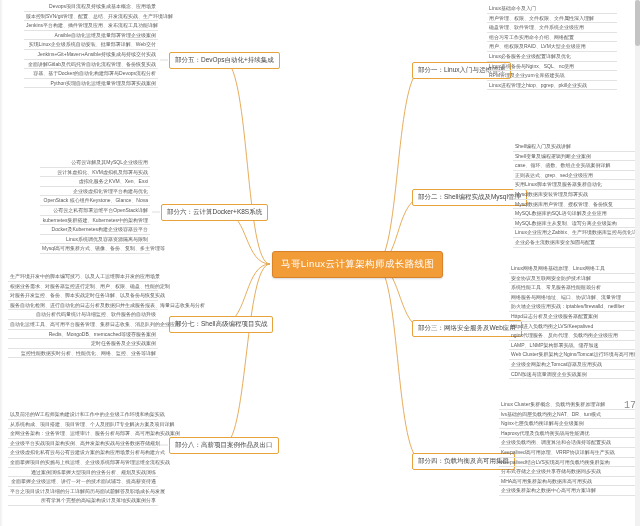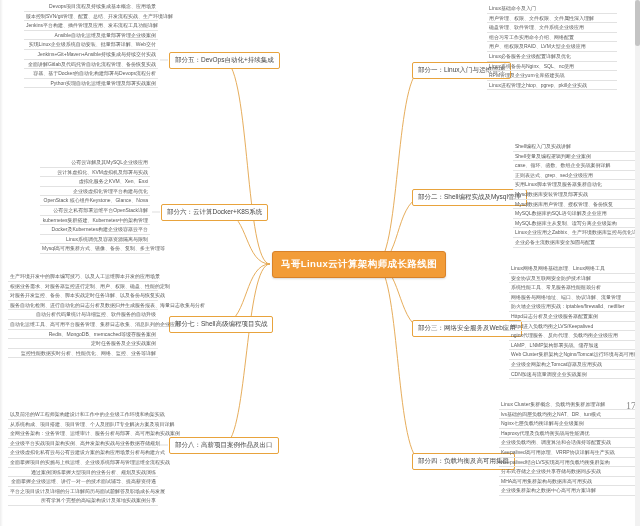--- a/index.html
+++ b/index.html
@@ -13,21 +13,21 @@
   #canvas{position:absolute;left:0;top:0;width:640px;height:526px;}
   svg.links{position:absolute;left:0;top:0;width:640px;height:526px;pointer-events:none;}
 
   .center-node{
     position:absolute;
     background:#F29C38;
     border:1px solid #d8822a;
     border-radius:3px;
     color:#ffffff;
     font-size:9.5px;
-    font-weight:bold;
+    font-weight:normal;
     padding:6px 8px;
     white-space:nowrap;
     letter-spacing:.4px;
     box-shadow:0 1px 2px rgba(0,0,0,.15);
   }
   .branch-node{
     position:absolute;
     background:#ffffff;
     border:1px solid #E8A33D;
     border-radius:2px;
@@ -47,21 +47,21 @@
     display:block;
     border-bottom:1px solid #e2e2e2;
     padding:0 2px 0 2px;
   }
   .leaf-list.right .leaf{text-align:left;}
   .leaf-list.left .leaf{text-align:right;}
 
   .page-num{
     position:absolute;right:4px;top:400px;
     font-size:10px;color:#8a8a8a;
-    font-family:Liberation Serif, serif;
+    font-family:Liberation Mono, monospace;
   }
   .scrollbar{
     position:absolute;right:0;top:0;width:5px;height:526px;background:#f2f2f2;
   }
   .scrollbar .thumb{
     position:absolute;left:0;top:0;width:5px;height:46px;background:#c4c4c4;border-radius:3px;
   }
   .edge-shadow-l{position:absolute;left:0;top:0;width:3px;height:526px;background:linear-gradient(to right,rgba(0,0,0,.07),rgba(0,0,0,0));}
 </style>
 </head>

